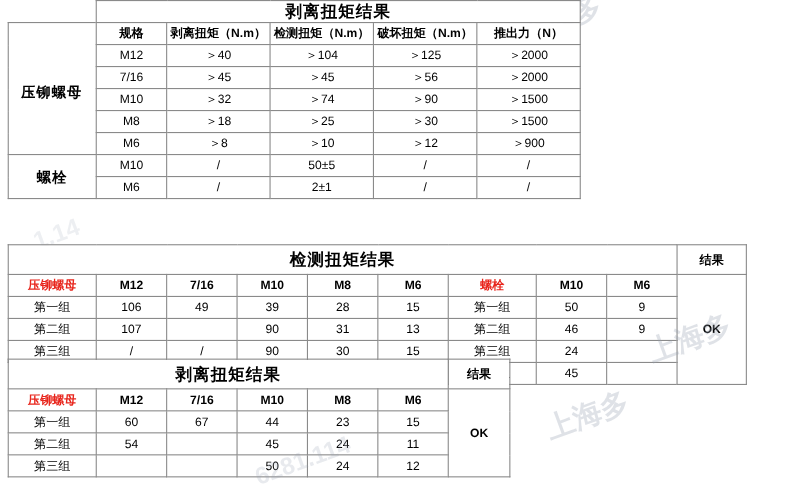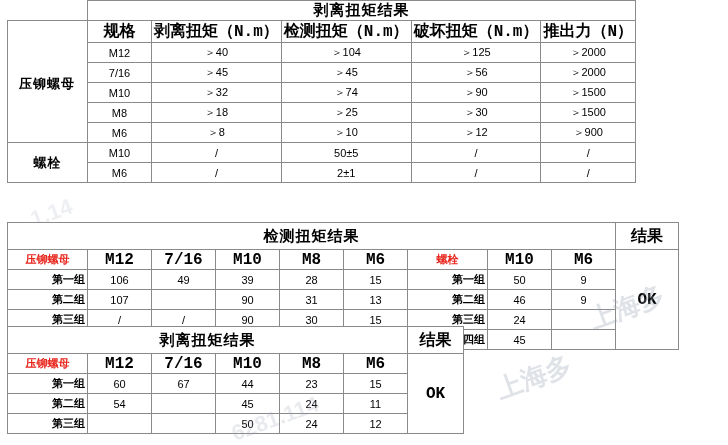--- a/index.html
+++ b/index.html
@@ -38,32 +38,30 @@
     white-space: nowrap;
     overflow: hidden;
   }
   .title {
     font-size: 15px;
     font-weight: bold;
     letter-spacing: 1px;
   }
   .hdr {
     font-weight: bold;
-    font-size: 16px;
-    font-family: Liberation Mono, monospace;
+    font-size: 11px;
   }
   .redhdr {
     color: #e8251c;
     font-weight: bold;
     font-size: 11px;
   }
   .rowlbl {
-    font-weight: bold;
-    font-size: 11px;
-    text-align: right;
+    font-weight: normal;
+    font-size: 11px;
   }
   .bignm {
     font-weight: bold;
     font-size: 13px;
     letter-spacing: 1px;
   }
   .noborder {
     border: none;
     background: transparent;
   }

